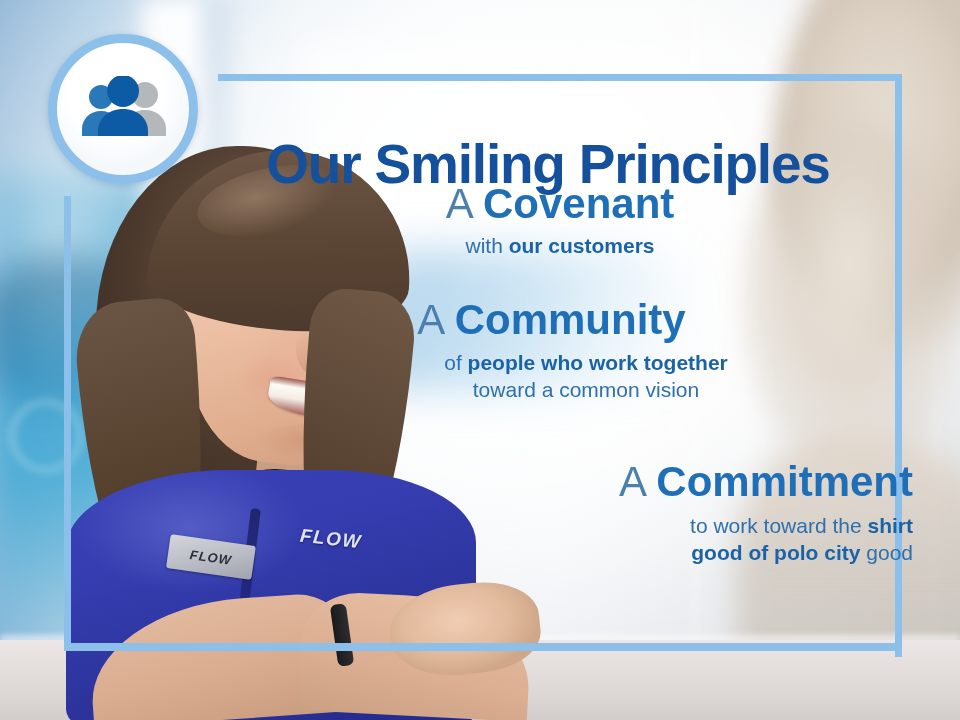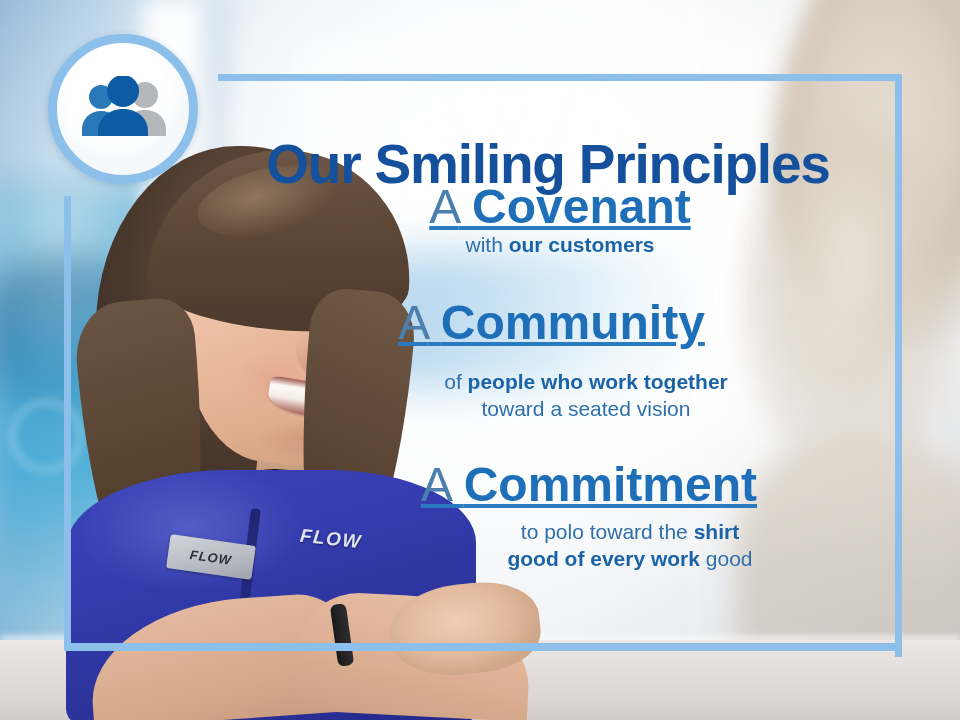--- a/index.html
+++ b/index.html
@@ -294,44 +294,43 @@
     font-size: 55px;
     font-weight: 700;
     letter-spacing: -1.2px;
     color: #14509c;
     line-height: 1;
     white-space: nowrap;
   }
 
   .principle { position: absolute; width: 100%; }
   .p-title {
-    font-size: 48px;
+    font-size: 42px;
     line-height: 1.04;
     color: #2a7ac0;
     white-space: nowrap;
-    text-decoration: underline;
   }
   .p-title .art { font-weight: 400; color: #4b7fae; }
   .p-title .word { font-weight: 700; color: #1f6fb8; }
   .p-sub {
     font-size: 21px;
     line-height: 1.28;
     color: #2f6fab;
     font-weight: 400;
   }
   .p-sub b { font-weight: 700; color: #1b63a7; }
 
   .p1 { left: 0; top: 108px; text-align: center; padding-right: 48px; }
-  .p1 .p-sub { }
+  .p1 .p-sub { margin-top: 7px; }
 
   .p2 { left: 0; top: 224px; text-align: center; padding-right: 0px; }
   .p2 .p-title { padding-right: 17px; }
-  .p2 .p-sub { margin-top: 21px; padding-left: 52px; }
-
-  .p3 { left: 0; top: 386px; text-align: center; }
+  .p2 .p-sub { margin-top: 8px; padding-left: 52px; }
+
+  .p3 { left: 11px; top: 386px; text-align: right; }
   .p3 .p-title { padding-left: 58px; }
   .p3 .p-sub { margin-top: 9px; padding-left: 140px; }
 
   .sr { position: absolute; width: 1px; height: 1px; overflow: hidden; clip: rect(0 0 0 0); }
 </style>
 </head>
 <body>
 
 <div id="stage">
 
@@ -426,36 +425,36 @@
     <div class="principle p2">
       <div class="p-title">
         <span class="art">A</span>
         <span class="word">Community</span>
       </div>
       <div class="p-sub">
         <div>
           <span>of </span><b>people who work together</b>
         </div>
         <div>
-          <span>toward a seated vision</span>
+          <span>toward a common vision</span>
         </div>
       </div>
     </div>
 
     <div class="principle p3">
       <div class="p-title">
         <span class="art">A</span>
         <span class="word">Commitment</span>
       </div>
       <div class="p-sub">
         <div>
-          <span>to polo toward the </span><b>shirt</b>
+          <span>to work toward the </span><b>shirt</b>
         </div>
         <div>
-          <b>good of every work</b><span> good</span>
+          <b>good of polo city</b><span> good</span>
         </div>
       </div>
     </div>
 
   </div>
 
   <span class="sr">Smiling dealership associate in a blue FLOW polo shirt seated at a desk across from a blurred customer</span>
 </div>
 
 </body></html>

